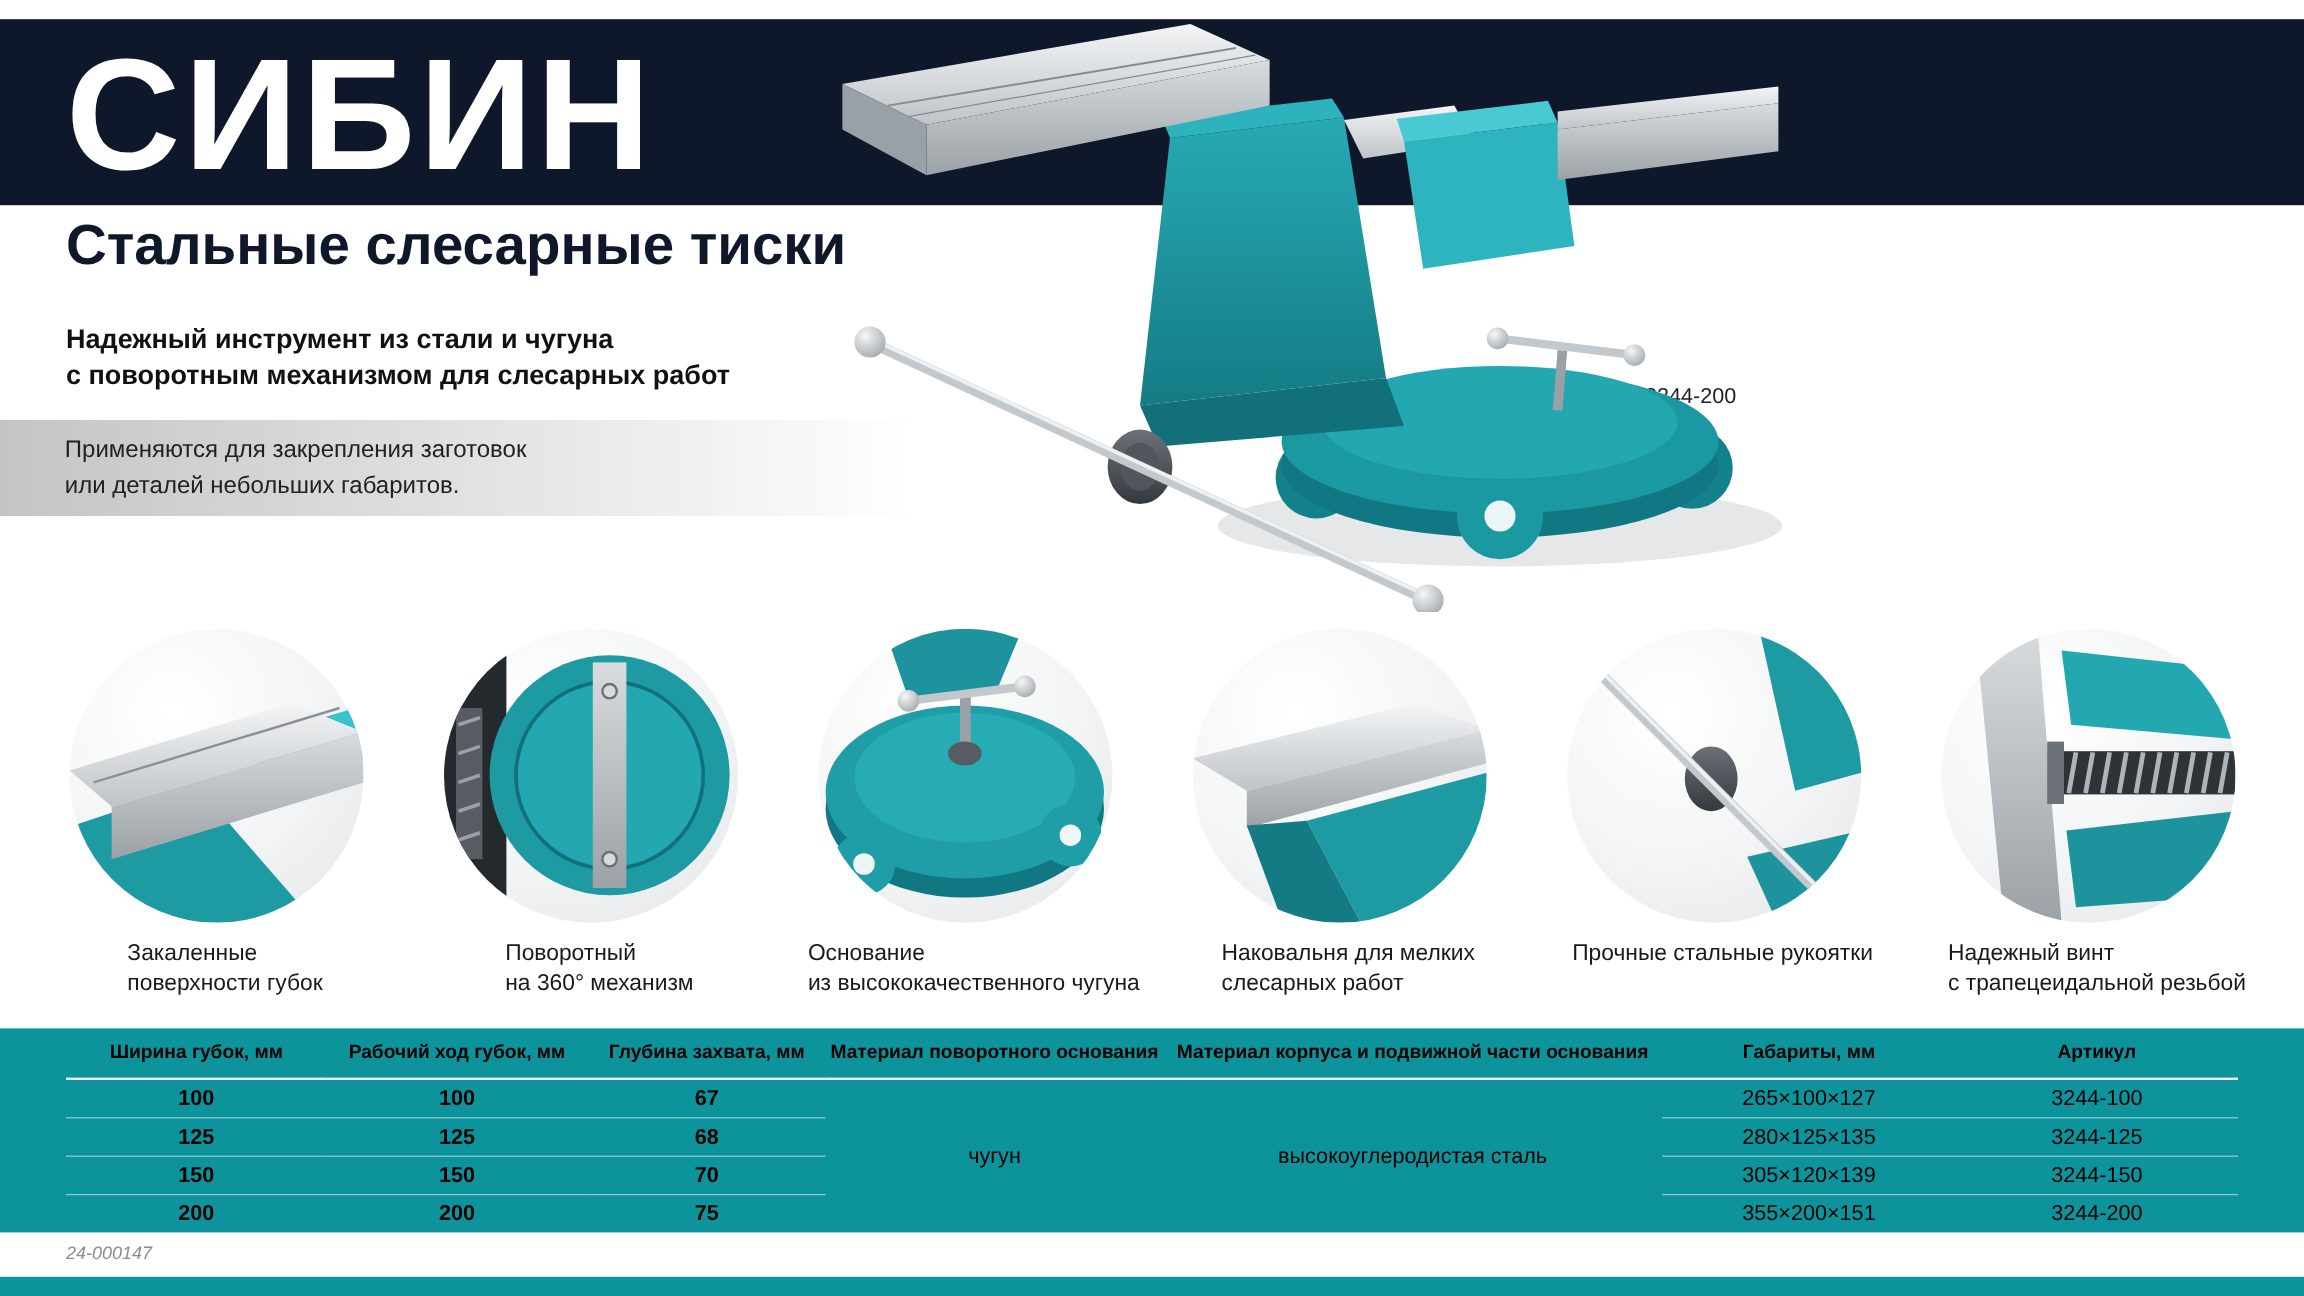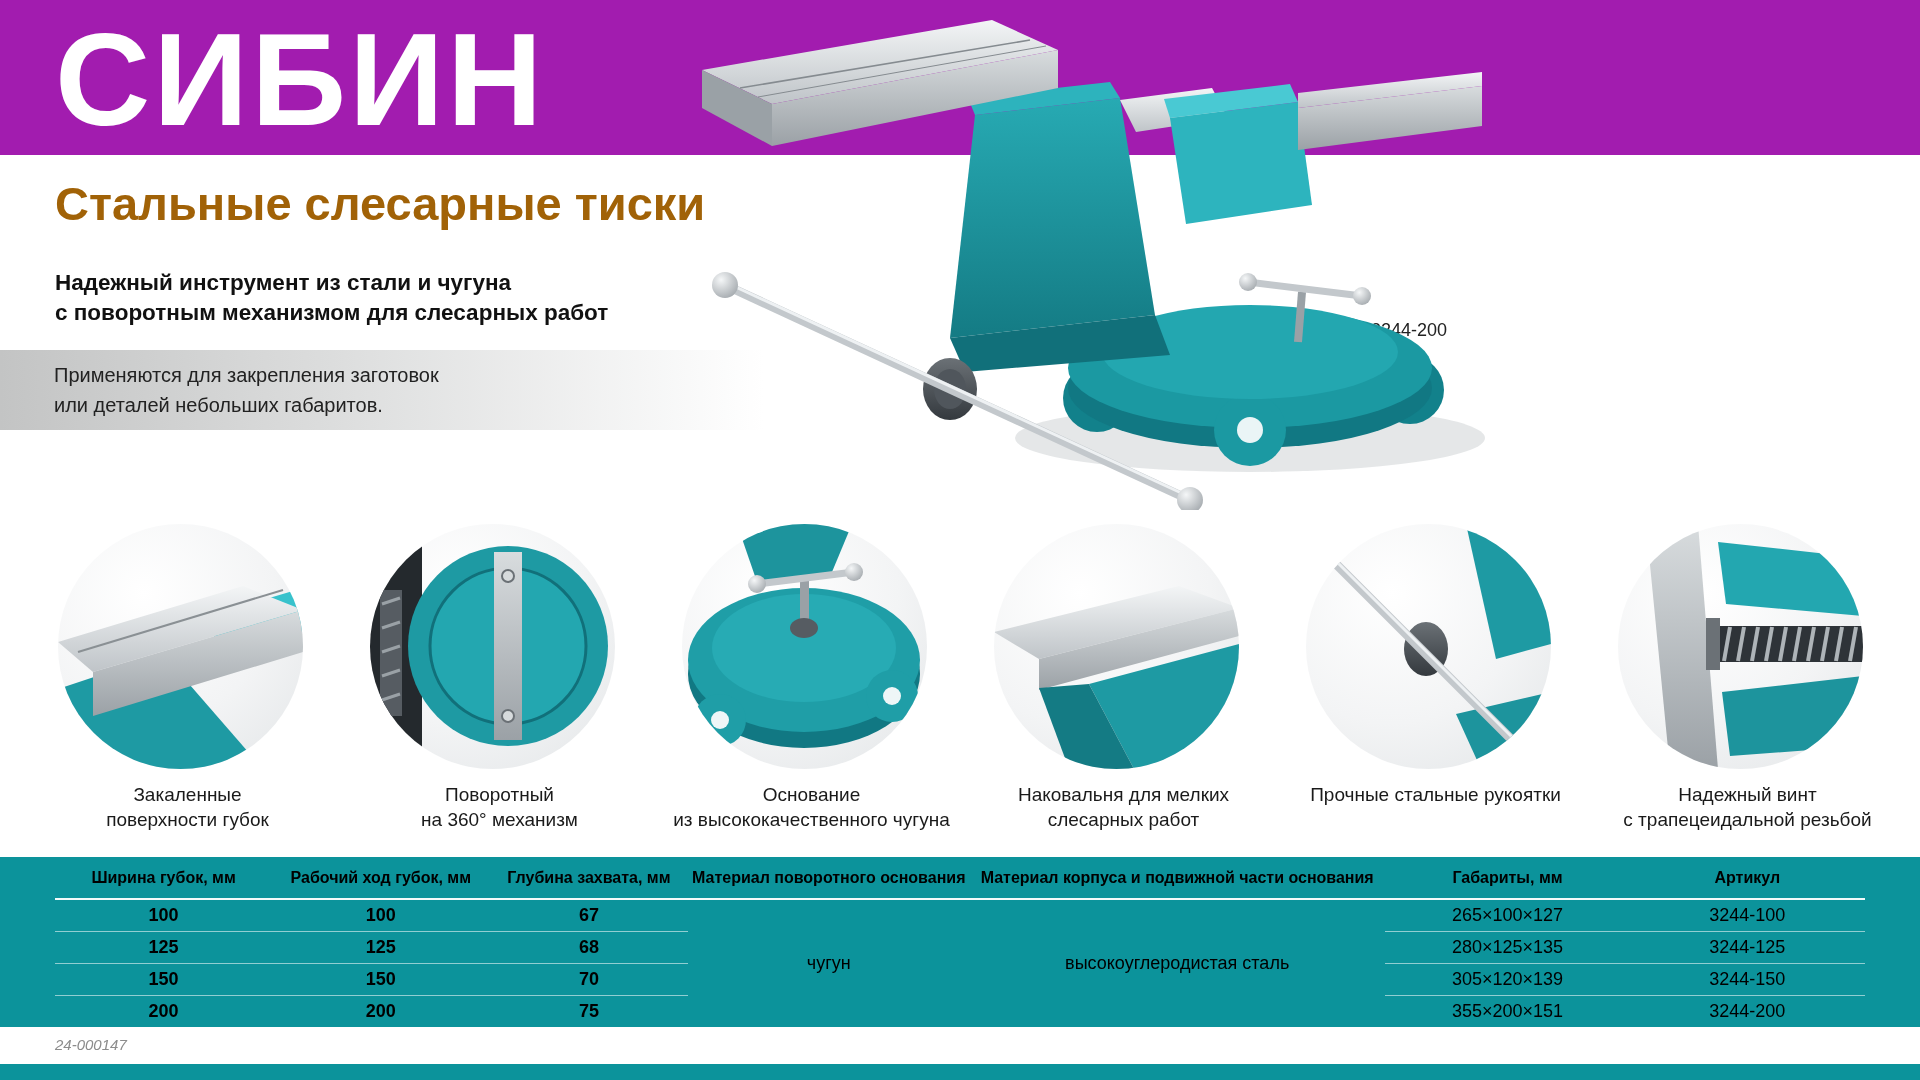--- a/index.html
+++ b/index.html
@@ -1,25 +1,25 @@
 <!DOCTYPE html>
 <html><head>
 <meta charset="utf-8">
 <style>
   * { margin:0; padding:0; box-sizing:border-box; }
   html,body { width:1920px; height:1080px; background:#ffffff; overflow:hidden;
               font-family:"Liberation Sans", sans-serif; color:#1a1a1a; position:relative; }
 
   
-  .brand-band { position:absolute; top:0; left:0; width:1920px; height:155px; background:#a21caf; }
+  .brand-band { position:absolute; top:16px; left:0; width:1920px; height:155px; background:#0f172a; }
   .brand-logo { position:absolute; left:55px; top:0; height:155px; line-height:160px;
                 font-size:132px; font-weight:bold; color:#ffffff; letter-spacing:3px; }
 
   
-  .page-title { position:absolute; left:55px; top:176px; font-size:47px; font-weight:bold; color:#a16207; }
+  .page-title { position:absolute; left:55px; top:176px; font-size:47px; font-weight:bold; color:#0f172a; }
   .subtitle   { position:absolute; left:55px; top:268px; font-size:22.5px; font-weight:bold;
                 line-height:1.35; color:#111; }
   .subtitle span { display:block; }
   .desc-strip { position:absolute; left:0; top:350px; width:830px; height:80px;
                 background:linear-gradient(to right,#c3c4c4 0%, #dcdddd 40%, rgba(255,255,255,0) 92%);
                 display:flex; align-items:center; }
   .desc-strip p { padding-left:54px; font-size:20px; line-height:1.5; color:#222; }
   .desc-strip p span { display:block; }
 
   .article-no { position:absolute; left:1335px; top:320px; font-size:18px; color:#222; }
@@ -27,21 +27,21 @@
   
   .hero { position:absolute; left:650px; top:0; width:840px; height:515px; }
 
   
   .features { position:absolute; top:524px; left:0; width:1920px; display:flex;
               justify-content:center; }
   .feature  { width:312px; display:flex; flex-direction:column; align-items:center; }
   .photo    { width:245px; height:245px; border-radius:50%; overflow:hidden; position:relative;
               background:radial-gradient(circle at 35% 28%, #ffffff 0%, #f3f4f5 55%, #e2e5e7 100%); }
   .photo svg { position:absolute; left:0; top:0; }
-  .caption  { margin-top:14px; text-align:center; font-size:19px; line-height:1.3; color:#1a1a1a;margin-left:15px; }
+  .caption  { margin-top:14px; font-size:19px; line-height:1.3; color:#1a1a1a;margin-left:15px; }
   .caption span { display:block; }
 
   
   .spec-band { position:absolute; top:857px; left:0; width:1920px; height:170px;
                background:#0c939b; padding:0 55px; }
   table { width:100%; height:100%; border-collapse:collapse; table-layout:fixed; color:#000000; }
   th { font-size:16px; font-weight:bold; text-align:center; vertical-align:middle; height:42px;
        border-bottom:2px solid rgba(255,255,255,0.95); white-space:nowrap; overflow:hidden; }
   td { font-size:18px; text-align:center; vertical-align:middle; height:32px;
        border-top:1px solid rgba(255,255,255,0.55); }

